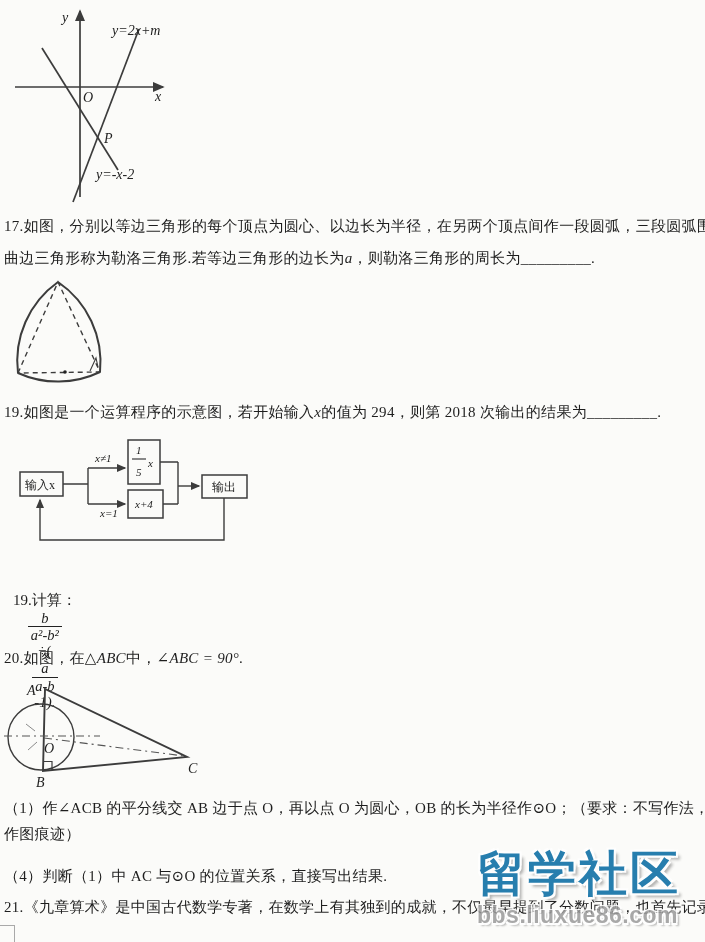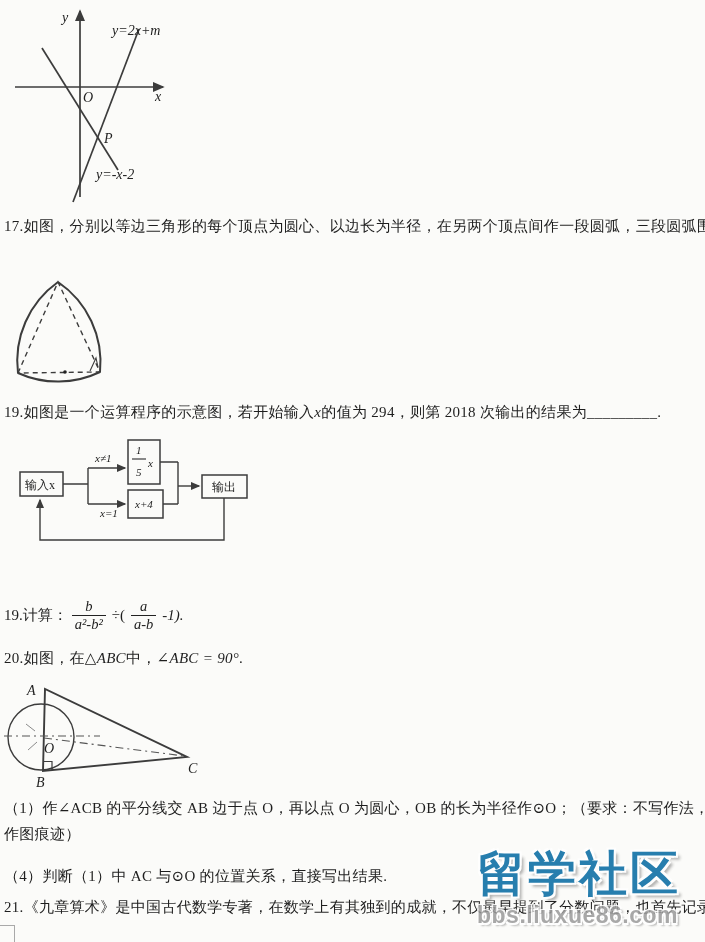--- a/index.html
+++ b/index.html
@@ -11,21 +11,21 @@
   .tline{position:absolute;left:4px;font-size:15px;line-height:20px;white-space:nowrap;letter-spacing:.3px;}
   .math{font-style:italic;}
   .head{font-weight:bold;font-size:16.5px;letter-spacing:.2px;}
   .fig{position:absolute;}
   svg text{font-family:"Liberation Serif","DejaVu Serif",serif;}
   svg .lbl{font-style:italic;font-size:14px;fill:#222;}
   svg .cjk{font-style:normal;font-size:12px;fill:#222;}
   svg .cond{font-style:italic;font-size:11px;fill:#222;}
   .ink{stroke:#3c3c3c;fill:none;}
   
-  #q19row{position:absolute;left:4px;top:591px;display:flex;align-items:center;font-size:15px;height:48px;}
+  #q19row{position:absolute;left:13px;top:591px;display:flex;align-items:center;font-size:15px;height:48px;flex-direction:column;}
   .frac{display:inline-flex;flex-direction:column;align-items:center;line-height:1.12;font-style:italic;margin:0 4px;font-size:14.5px;}
   .frac .den{border-top:1.3px solid #222;padding:0 3px;font-family:Liberation Serif, serif;}
   .opn{margin:0 2px;font-size:15px;}
   
   #wmark{position:absolute;left:477px;top:849px;z-index:5;pointer-events:none;opacity:.85;
     font-family:"Liberation Sans","DejaVu Sans",sans-serif;font-weight:bold;}
   #wm-title{font-size:48px;line-height:50px;letter-spacing:3px;color:#0369a1;
     text-shadow:-2px -2px 0 #fff,2px -2px 0 #fff,-2px 2px 0 #fff,2px 2px 0 #fff,4px 4px 3px rgba(60,60,60,.45);}
   #wm-url{font-size:23px;line-height:24px;margin-top:4px;letter-spacing:.5px;color:#9a9a9a;
     text-shadow:-1.5px -1.5px 0 #fff,1.5px -1.5px 0 #fff,-1.5px 1.5px 0 #fff,1.5px 1.5px 0 #fff,3px 3px 2px rgba(60,60,60,.4);}
@@ -48,20 +48,23 @@
     <line class="ink" x1="34" y1="44" x2="110" y2="166" stroke-width="1.7"></line>
     <text class="lbl" x="54" y="18">y</text>
     <text class="lbl" x="147" y="97">x</text>
     <text class="lbl" x="75" y="98">O</text>
     <text class="lbl" x="96" y="139">P</text>
     <text class="lbl" x="104" y="31">y=2x+m</text>
     <text class="lbl" x="88" y="175">y=-x-2</text>
   </svg>
 
   <div class="tline" style="top:216px">17.如图，分别以等边三角形的每个顶点为圆心、以边长为半径，在另两个顶点间作一段圆弧，三段圆弧围成的</div>
+  <div class="tline" style="top:248px">
+    <span>曲边三角形称为勒洛三角形.若等边三角形的边长为</span><span class="math">a</span><span>，则勒洛三角形的周长为</span><span>_________</span><span>.</span>
+  </div>
 
   <svg class="fig" style="left:10px;top:274px" width="112" height="112" viewBox="0 0 112 112">
     <path class="ink" d="M 8 99 A 97 97 0 0 0 90 98" stroke-width="2"></path>
     <path class="ink" d="M 48 8 A 97 97 0 0 1 90 98" stroke-width="2"></path>
     <path class="ink" d="M 8 99 A 97 97 0 0 1 48 8" stroke-width="2"></path>
     <path class="ink" d="M 8 99 L 48 8 L 90 98 Z" stroke-width="1.4" stroke-dasharray="5 4"></path>
     <circle cx="55" cy="98" r="1.8" fill="#222"></circle>
     <path class="ink" d="M 80 97 L 86 84 L 88 93" stroke-width="1.1"></path>
   </svg>
 

